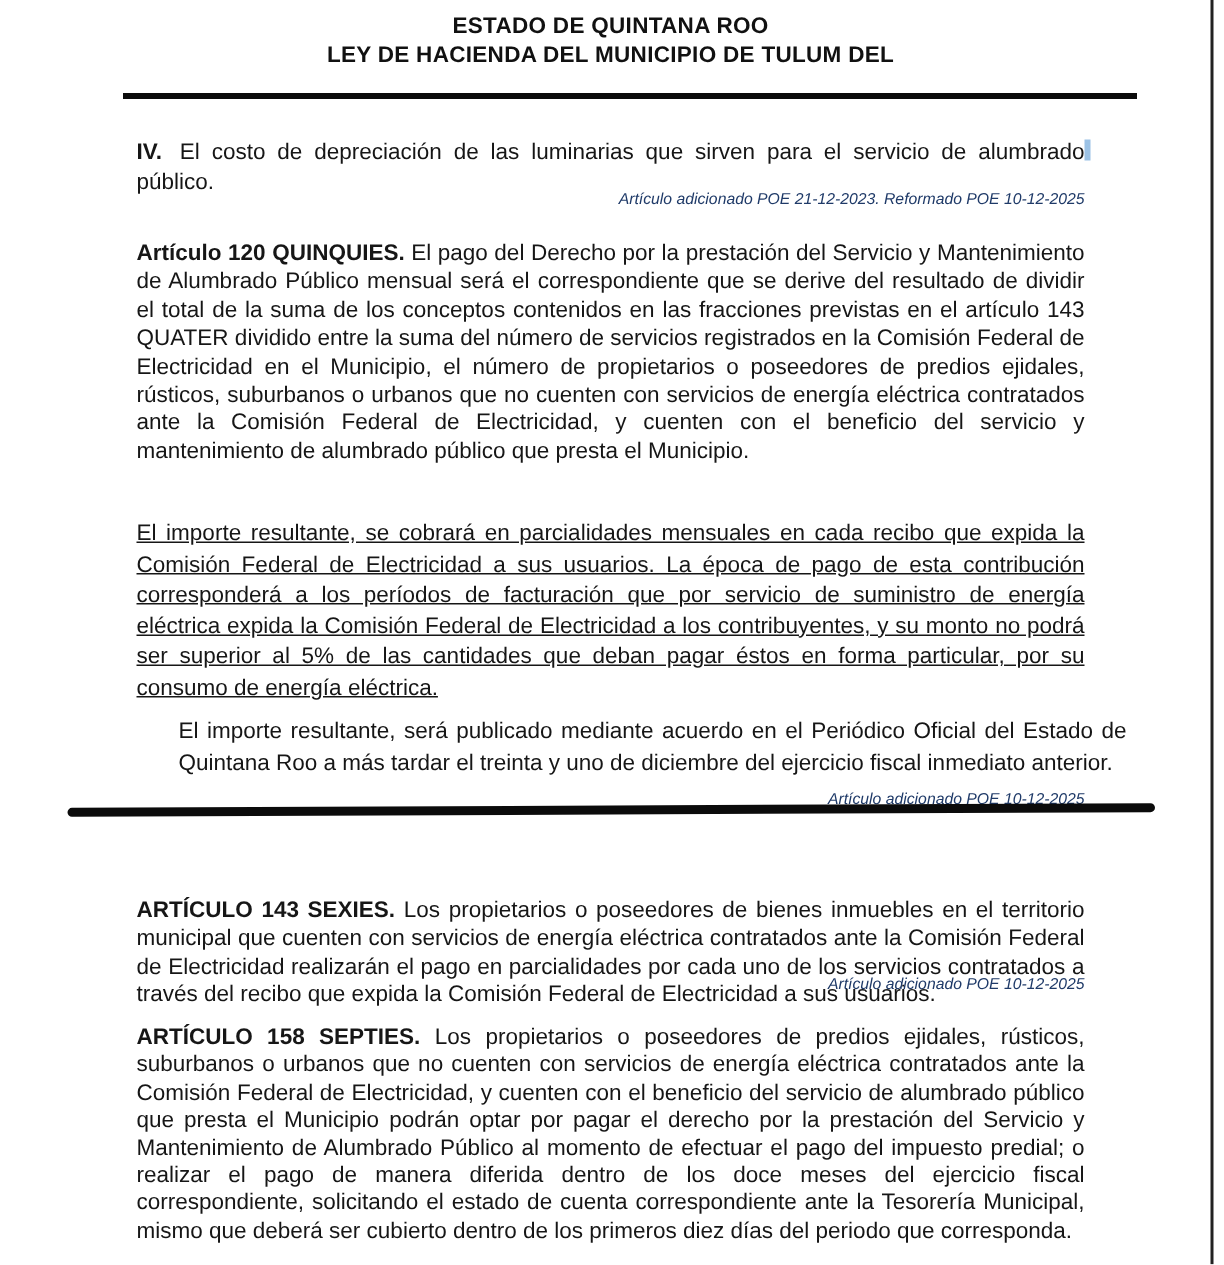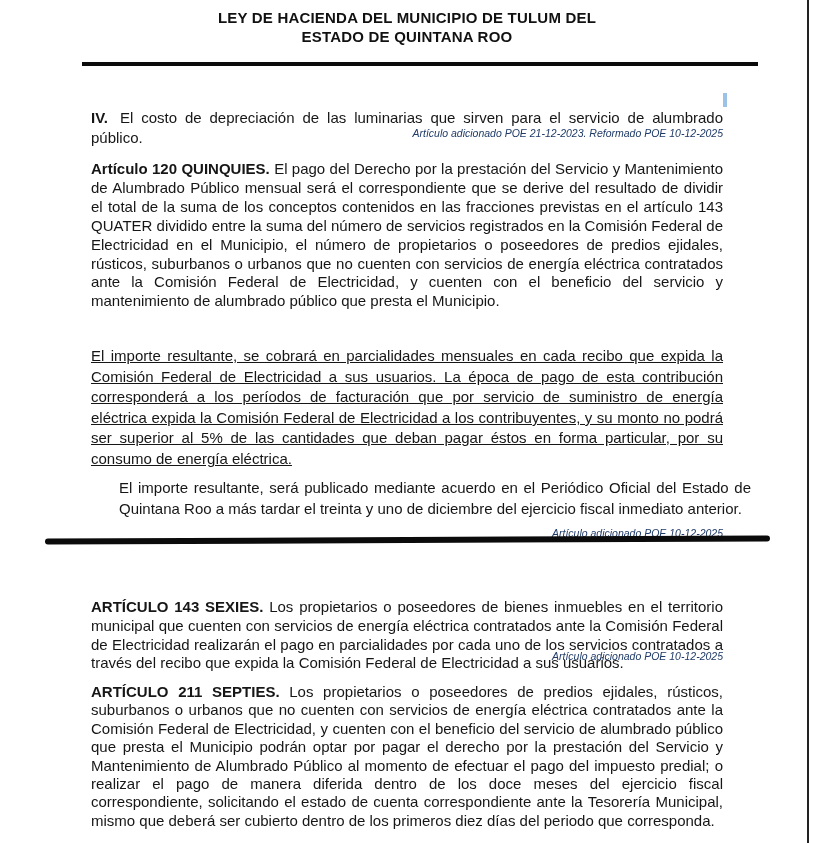--- a/index.html
+++ b/index.html
@@ -34,21 +34,21 @@
   }
   .para {
     position: absolute;
     left: 91px;
     width: 632px;
     text-align: justify;
     font-size: 15px;
     color: #161616;
   }
   .para .lead { font-weight: bold; }
-  #para-iv        { top: 108px;  line-height: 20px; }
+  #para-iv        { top: 92px;  line-height: 20px; }
   #para-iv .lead  { margin-right: 4px; }
   #para-quinquies { top: 160px; line-height: 18.9px; }
   #para-importe1  { top: 346px; line-height: 20.6px; text-decoration: underline; }
   #para-importe2  { top: 478px; line-height: 20.8px; margin-left: 28px; }
   #para-sexies    { top: 558px; line-height: 18.8px; margin-top: 40px; }
   #para-septies   { top: 683px; line-height: 18.4px; }
   .annotation {
     position: absolute;
     left: 91px;
     width: 632px;
@@ -88,22 +88,22 @@
     height: 14px;
     background: var(--cursor_mark, #9cc2e5);
   }
 </style>
 </head>
 <body>
 
 <div class="page">
 
   <div class="doc-title">
+    <div>ESTADO DE QUINTANA ROO</div>
     <div>LEY DE HACIENDA DEL MUNICIPIO DE TULUM DEL</div>
-    <div>ESTADO DE QUINTANA ROO</div>
   </div>
 
   <div class="rule-title"></div>
 
   <div class="para" id="para-iv">
     <span class="lead">IV.</span>
     <span>El costo de depreciación de las luminarias que sirven para el servicio de alumbrado público.</span>
   </div>
   <span class="cursor-mark"></span>
 
@@ -127,19 +127,19 @@
   <div class="divider"></div>
 
   <div class="para" id="para-sexies">
     <span class="lead">ARTÍCULO 143 SEXIES.</span>
     <span>Los propietarios o poseedores de bienes inmuebles en el territorio municipal que cuenten con servicios de energía eléctrica contratados ante la Comisión Federal de Electricidad realizarán el pago en parcialidades por cada uno de los servicios contratados a través del recibo que expida la Comisión Federal de Electricidad a sus usuarios.</span>
   </div>
 
   <div class="annotation" id="ann-sexies">Artículo adicionado POE 10-12-2025</div>
 
   <div class="para" id="para-septies">
-    <span class="lead">ARTÍCULO 211 SEPTIES.</span>
+    <span class="lead">ARTÍCULO 158 SEPTIES.</span>
     <span>Los propietarios o poseedores de predios ejidales, rústicos, suburbanos o urbanos que no cuenten con servicios de energía eléctrica contratados ante la Comisión Federal de Electricidad, y cuenten con el beneficio del servicio de alumbrado público que presta el Municipio podrán optar por pagar el derecho por la prestación del Servicio y Mantenimiento de Alumbrado Público al momento de efectuar el pago del impuesto predial; o realizar el pago de manera diferida dentro de los doce meses del ejercicio fiscal correspondiente, solicitando el estado de cuenta correspondiente ante la Tesorería Municipal, mismo que deberá ser cubierto dentro de los primeros diez días del periodo que corresponda.</span>
   </div>
 
   <div class="page-edge"></div>
 
 </div>
 
 </body></html>

